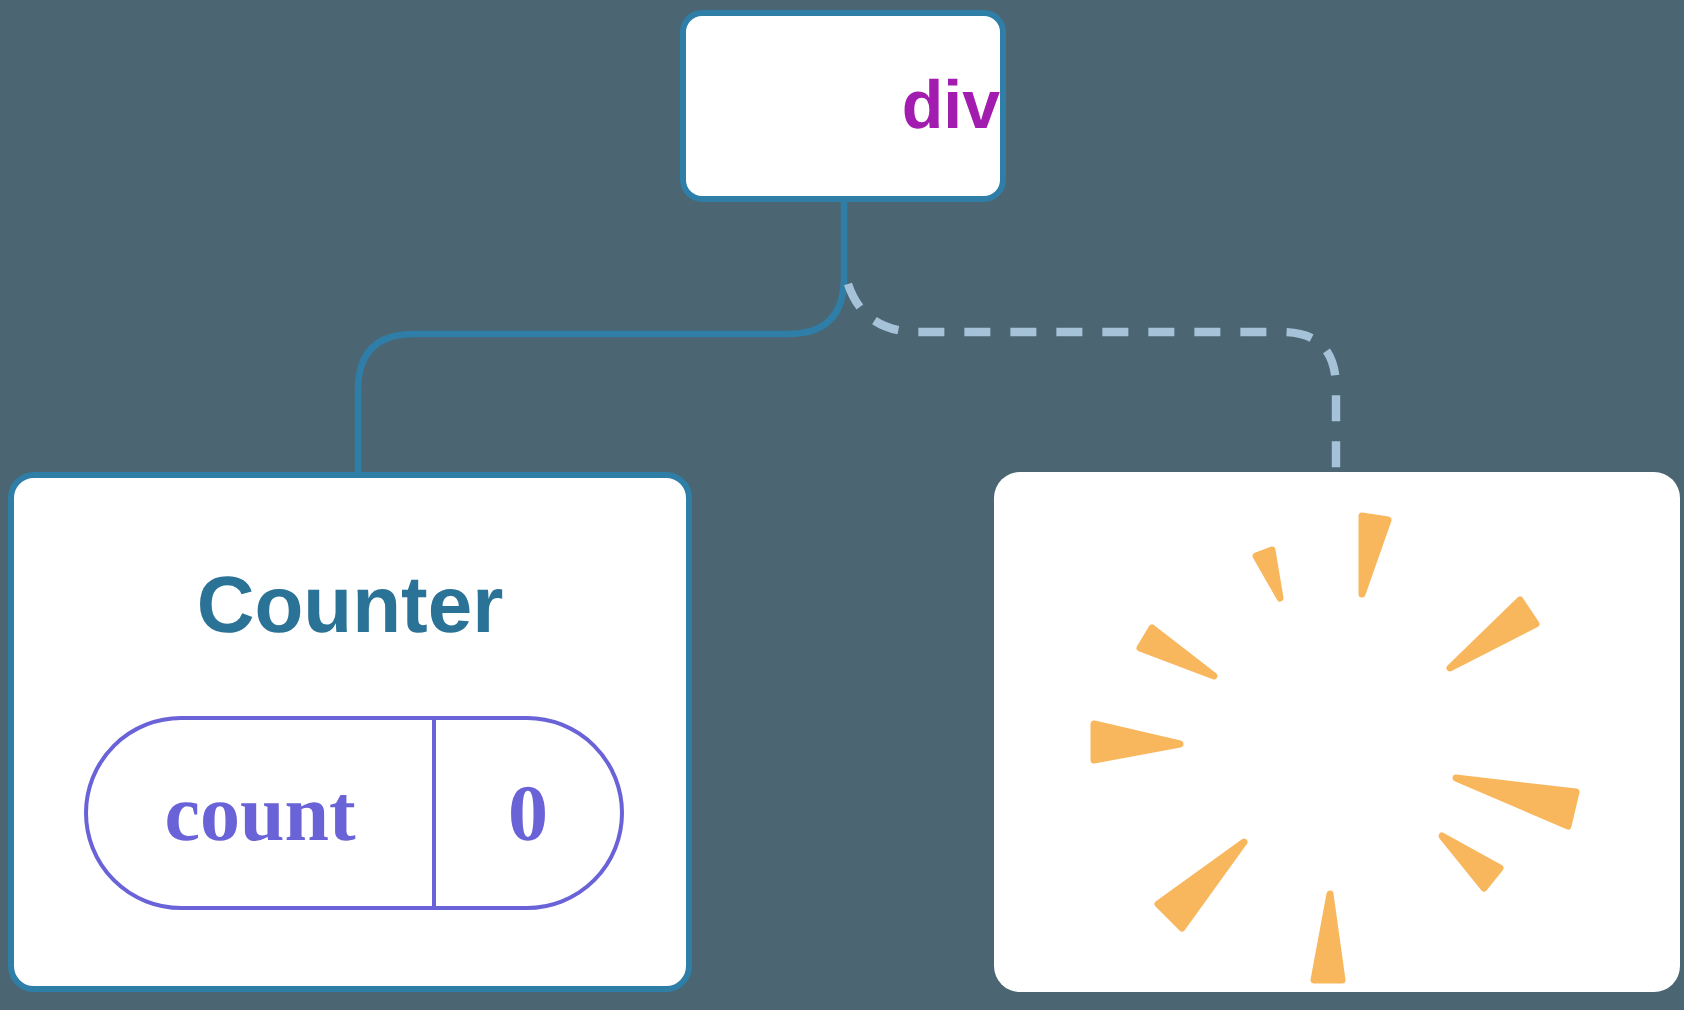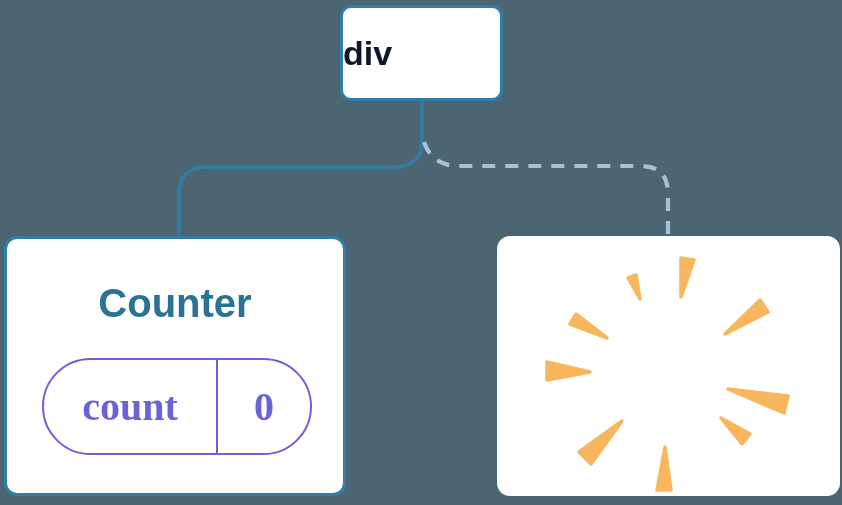--- a/index.html
+++ b/index.html
@@ -21,24 +21,24 @@
   }
   .root-node {
     left: 340px;
     top: 5px;
     width: 163px;
     height: 96px;
     border: 3px solid #2F7EA7;
     border-radius: 11px;
     display: flex;
     align-items: center;
-    justify-content: flex-start;
+    justify-content: flex-end;
     font-size: 34px;
     font-weight: 600;
-    color: #0f172a;
+    color: #a21caf;
     z-index: 1;
   }
   .counter-node {
     left: 4px;
     top: 236px;
     width: 342px;
     height: 260px;
     border: 3px solid #2F7EA7;
     border-radius: 13px;
     z-index: 1;

